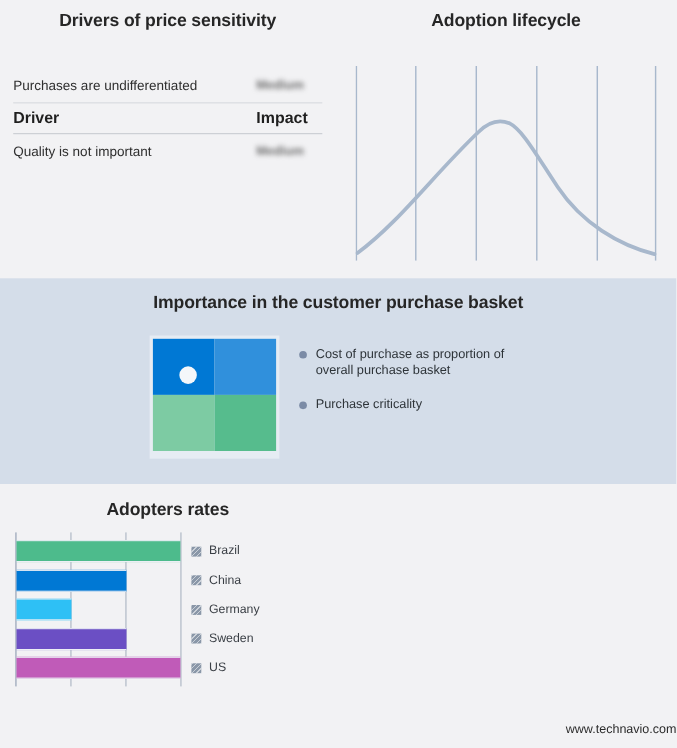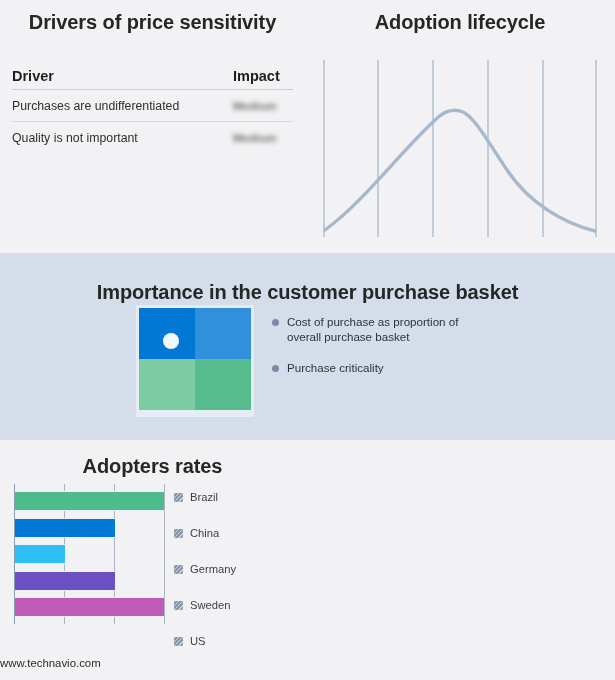--- a/index.html
+++ b/index.html
@@ -12,21 +12,21 @@
     background: #f2f2f4;
     font-family: "Liberation Sans", sans-serif;
     color: #2b2b2b;
     overflow: hidden;
     position: relative;
   }
 
   
   .panel-title {
     text-align: center;
-    font-size: 20px;
+    font-size: 16px;
     font-weight: bold;
     color: #262626;
     letter-spacing: -0.1px;
   }
 
   
   #top-band {
     position: absolute;
     left: 0; top: 0;
     width: 615px; height: 253px;
@@ -119,21 +119,21 @@
     line-height: 11px;
   }
 
   
   #middle-band {
     position: absolute;
     left: 0; top: 253px;
     width: 615px; height: 187px;
     background: #d4dde9;
   }
-  #middle-band .panel-title { margin-top: 28px; }
+  #middle-band .panel-title { margin-top: 14px; }
   #matrix-wrap {
     position: absolute;
     left: 136px; top: 52px;
     width: 118px; height: 112px;
     background: #e6ecf3;
     padding: 3px 3px 7px 3px;
     box-sizing: border-box;
   }
   #matrix {
     width: 112px; height: 102px;
@@ -228,21 +228,20 @@
 
   .bar-legend {
     position: absolute;
     top: 44px;
     height: 140px;
     display: flex;
     flex-direction: column;
     justify-content: space-between;
     padding: 7px 0;
     box-sizing: border-box;
-    gap: 24px;
   }
   #adoption-legend { left: 174px; }
   .bl-item {
     display: flex;
     align-items: center;
     height: 20px;
   }
   .bl-swatch {
     flex: 0 0 auto;
     width: 9px; height: 9px;
@@ -258,42 +257,42 @@
   .bl-text {
     font-size: 11.2px;
     color: #3a3f45;
     white-space: nowrap;
   }
 
   #footer {
     position: absolute;
     left: 0; top: 657px;
     width: 615px;
-    text-align: left;
+    text-align: right;
     font-size: 11.4px;
     color: #2b2b2b;
   }
 </style>
 </head>
 <body>
 
 <div id="top-band">
 
   <div id="drivers-panel">
     <div class="panel-title">Drivers of price sensitivity</div>
 
     <div id="drivers-table">
+      <div class="dt-row dt-body-row">
+        <div class="dt-driver">Purchases are undifferentiated</div>
+        <div class="dt-impact redacted">Medium</div>
+      </div>
+
       <div class="dt-row dt-head">
         <div class="dt-driver">Driver</div>
         <div class="dt-impact">Impact</div>
-      </div>
-
-      <div class="dt-row dt-body-row">
-        <div class="dt-driver">Purchases are undifferentiated</div>
-        <div class="dt-impact redacted">Medium</div>
       </div>
 
 
       <div class="dt-row dt-body-row last">
         <div class="dt-driver">Quality is not important</div>
         <div class="dt-impact redacted">Medium</div>
       </div>
 
     </div>
   </div>

